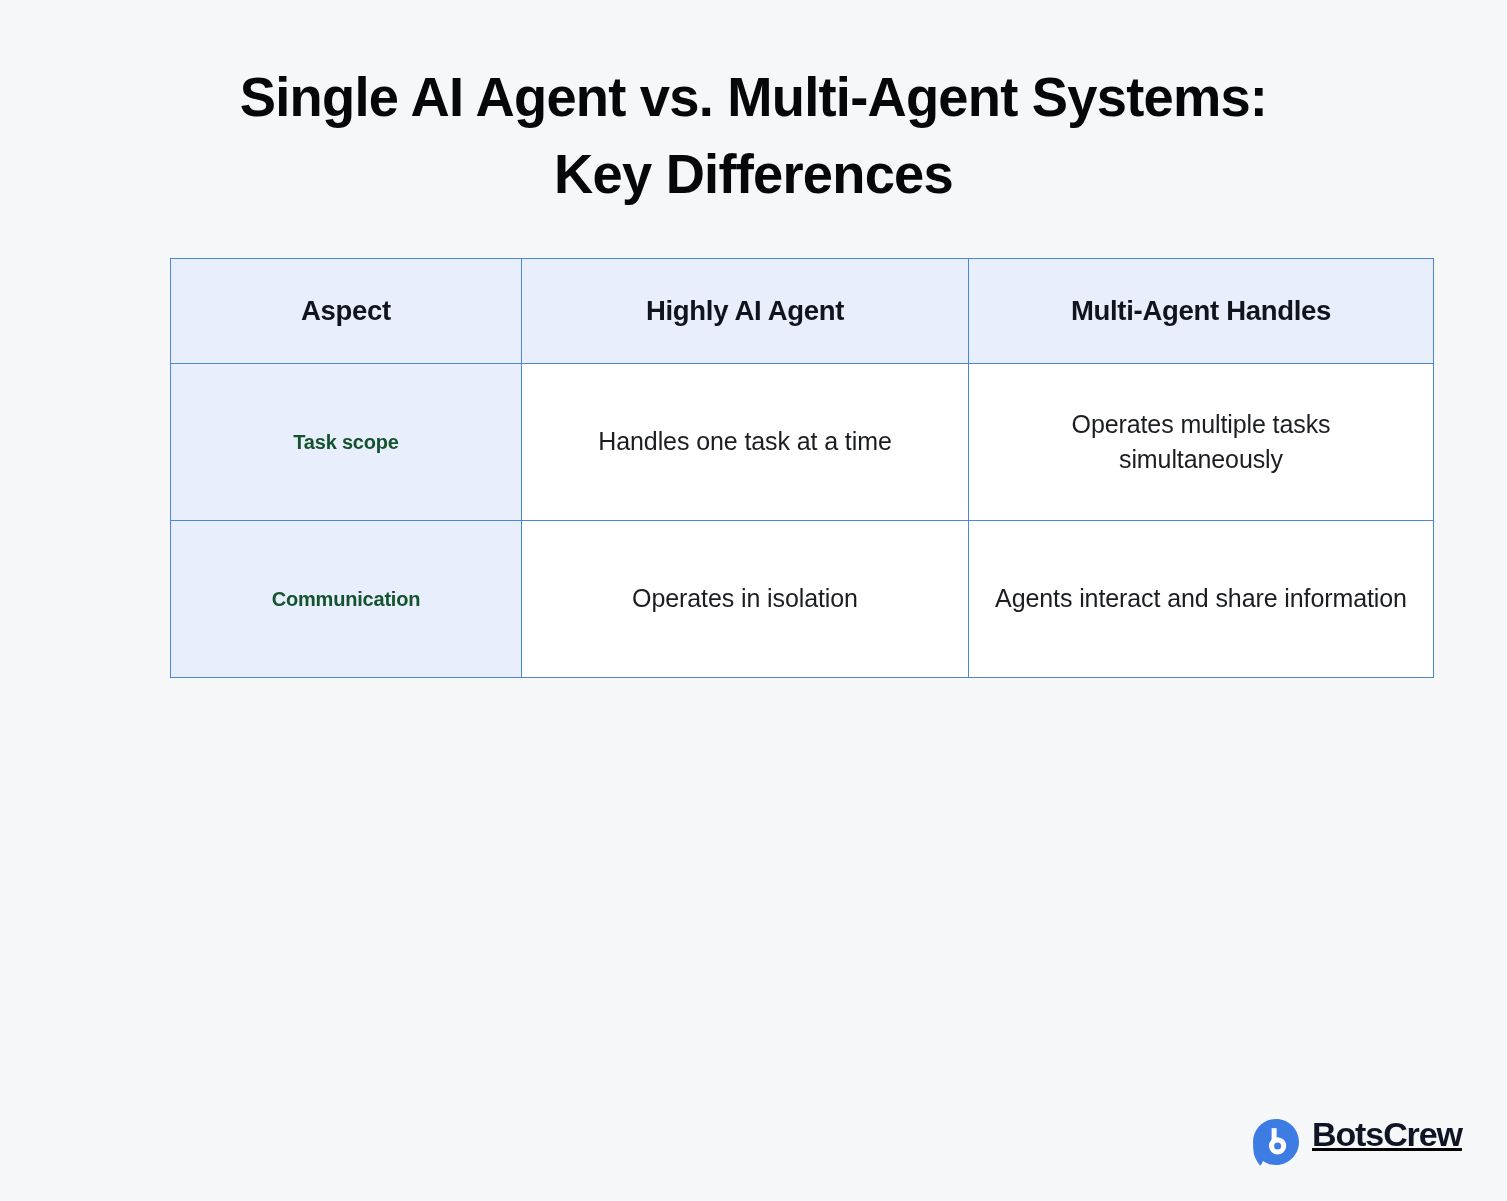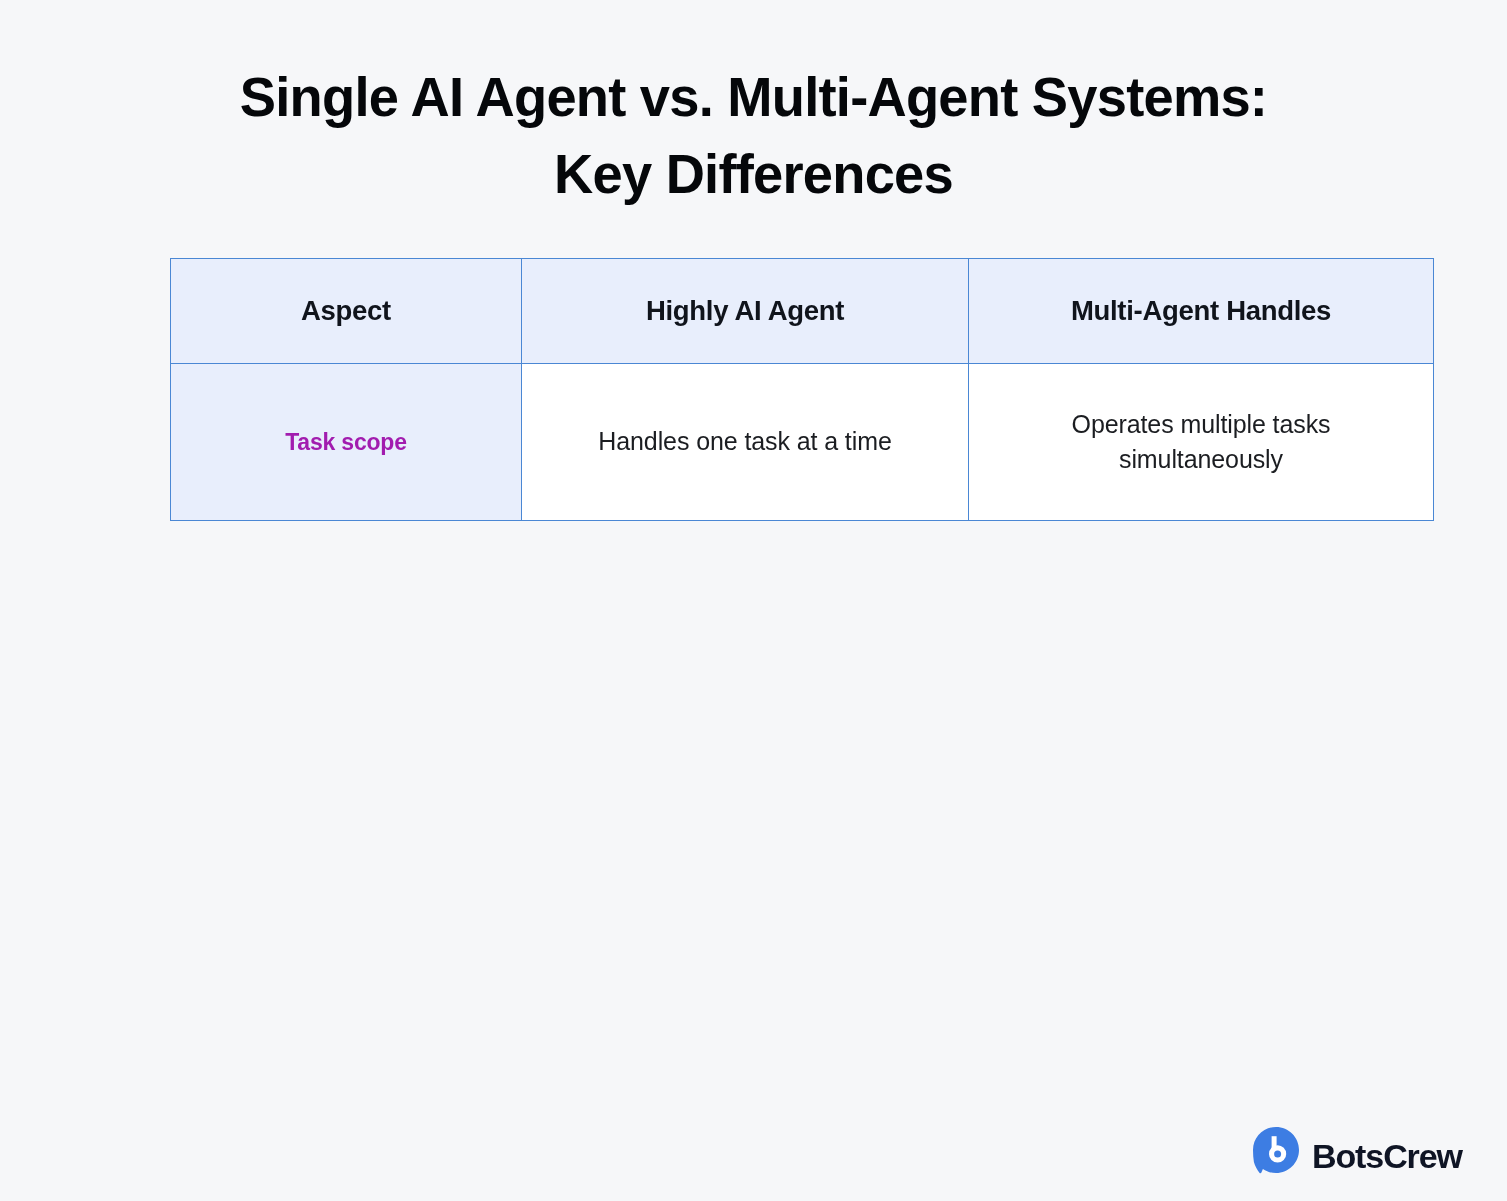--- a/index.html
+++ b/index.html
@@ -68,43 +68,44 @@
     font-size: 27.5px;
     letter-spacing: -0.3px;
   }
 
   
   .data-row td {
     height: 144px;
   }
   .cell-aspect {
     background: #e8eefc;
-    color: #a21caf;
+    color: #14532d;
     font-weight: bold;
-    font-size: 23px;
+    font-size: 20px;
     letter-spacing: -0.2px;
   }
   .cell-value {
     background: #ffffff;
     color: #1b1d21;
     font-weight: normal;
     font-size: 25px;
     line-height: 1.42;
     letter-spacing: -0.1px;
   }
 
   
   #brand-logo {
     position: absolute;
     left: 1251px;
     top: 1117px;
     height: 58px;
     display: flex;
-    align-items: flex-end;
+    align-items: flex-start;
     gap: 11px;
+    text-decoration: underline;
   }
   #brand-logo .logo-mark {
     width: 50px;
     height: 50px;
     position: relative;
     flex: 0 0 auto;
   }
   #brand-logo .logo-mark svg {
     display: block;
     width: 50px;
@@ -141,20 +142,25 @@
       <th>Highly AI Agent</th>
       <th>Multi-Agent Handles</th>
     </tr>
   </thead>
   <tbody>
     <tr class="data-row">
       <td class="cell-aspect">Task scope</td>
       <td class="cell-value">Handles one task at a time</td>
       <td class="cell-value">Operates multiple tasks simultaneously</td>
     </tr>
+    <tr class="data-row">
+      <td class="cell-aspect">Communication</td>
+      <td class="cell-value">Operates in isolation</td>
+      <td class="cell-value">Agents interact and share information</td>
+    </tr>
   </tbody>
 </table>
 
 <div id="brand-logo">
   <span class="logo-mark">
     <svg viewBox="0 0 50 50" xmlns="http://www.w3.org/2000/svg">
       <path d="M25 2 C37.7 2 48 12.3 48 25 C48 37.7 37.7 48 25 48
                C20.1 48 15.6 46.5 11.9 43.9
                L10.4 47.6 C10.1 48.4 9.1 48.5 8.6 47.9
                C6.1 44.6 4.0 41.4 2.9 37.0

